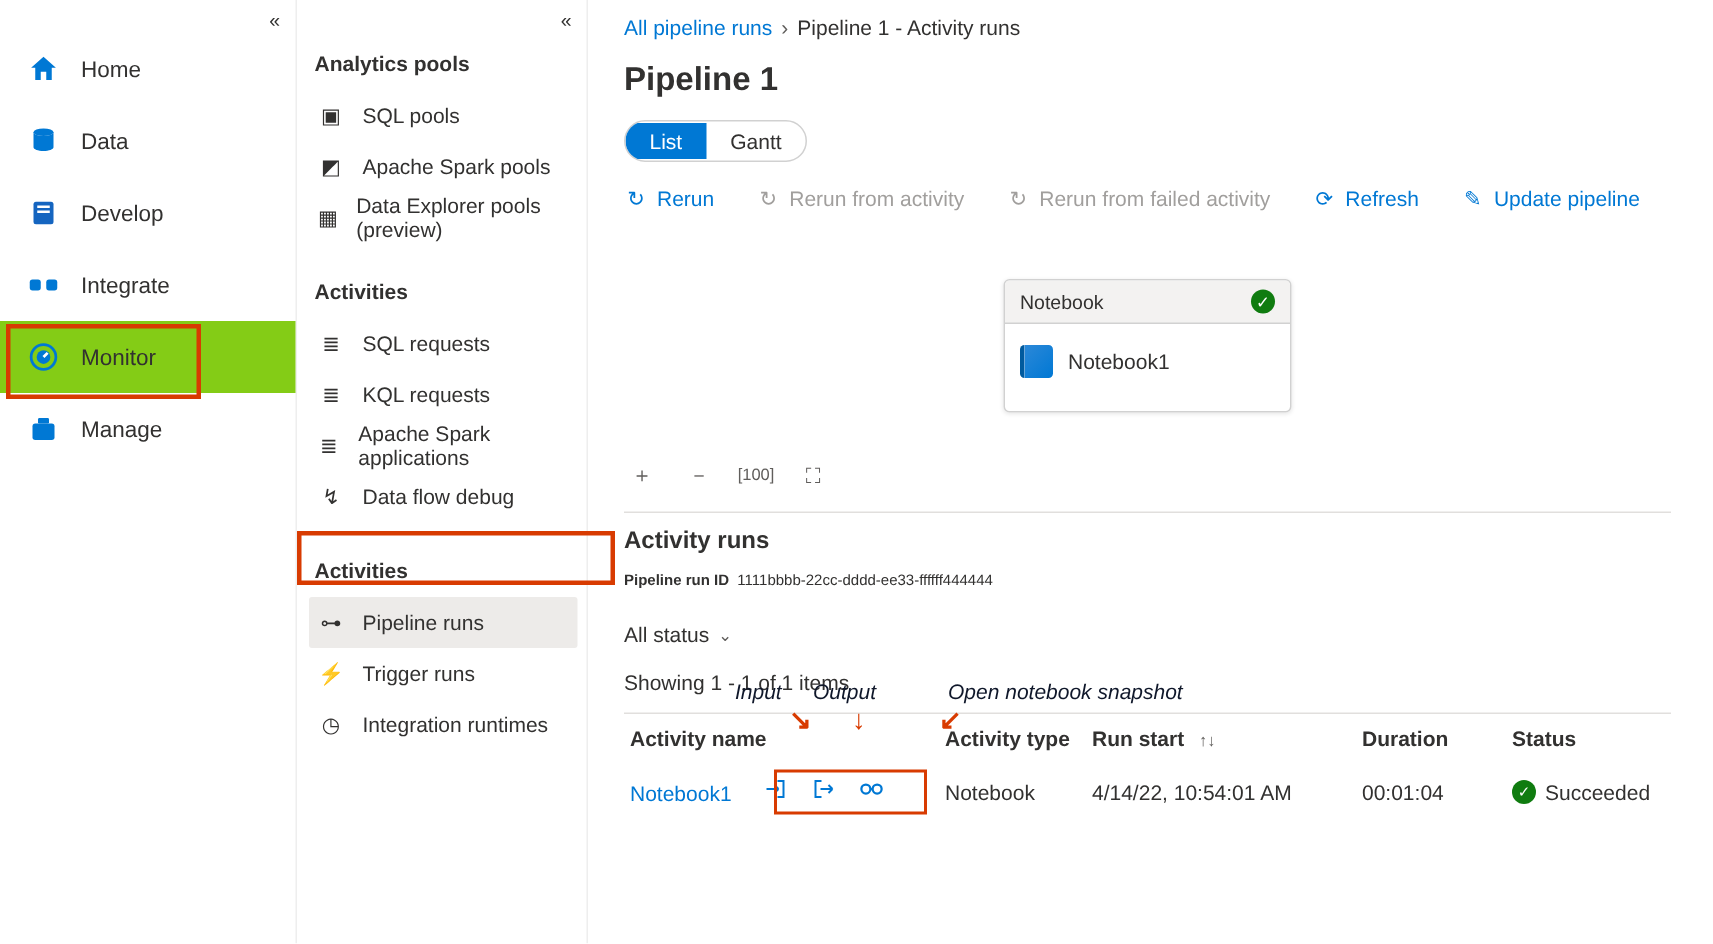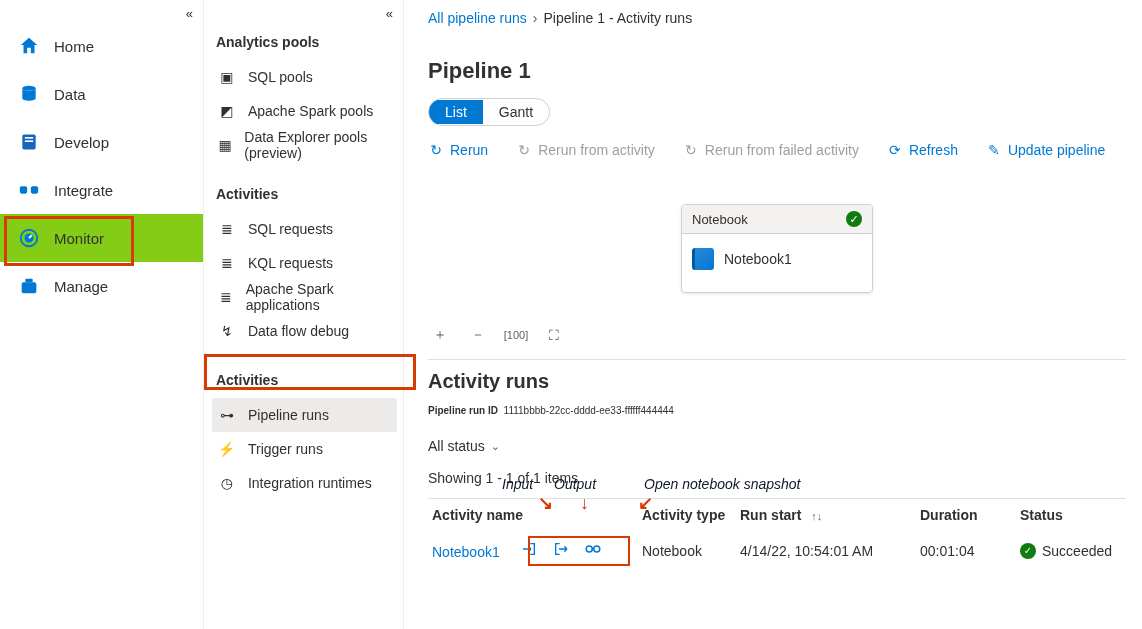--- a/index.html
+++ b/index.html
@@ -67,28 +67,28 @@
   .red-box-2 {
     position: absolute;
     left: 0px; top: 354px; width: 212px; height: 36px;
     border: 3px solid #d83b01;
     pointer-events: none;
   }
 
   
   .main {
     flex: 1;
-    padding: 6px 16px 0 24px;
+    padding: 6px 28px 0 24px;
     position: relative;
   }
   .breadcrumb { font-size: 14px; display:flex; align-items:center; gap:6px; margin-top:4px;}
   .breadcrumb a { color: #0078d4; text-decoration: none; }
   .breadcrumb .sep { color:#605e5c;}
   .breadcrumb .current { color:#323130; }
-  h1.page-title { font-size: 22px; font-weight: 600; margin-top: 32px; }
+  h1.page-title { font-size: 22px; font-weight: 600; margin-top: 14px; }
 
   .toggle-pill {
     margin-top: 14px;
     display: inline-flex; border: 1px solid #d1d1d1; border-radius: 16px; overflow:hidden;
     height: 28px;
     align-items: center;
   }
   .toggle-pill .opt { padding: 4px 16px; font-size: 14px; display:flex; align-items:center; cursor:pointer;}
   .toggle-pill .opt.active { background:#0078d4; color:#fff; }
 
@@ -120,21 +120,21 @@
     background: linear-gradient(135deg,#2b88d8,#0078d4);
     border-left: 3px solid #005a9e;
   }
   .green-nub { width:8px;height:14px;background:#107c10;position:absolute;right:-8px;top:40px; }
 
   .canvas-tools { display:flex; gap:18px; margin-top:32px; padding-left:2px; color:#605e5c;}
   .canvas-tools .tool { width:20px;height:20px;display:flex;align-items:center;justify-content:center; cursor:pointer;}
 
   hr.divider { border:none; border-top:1px solid #e1dfdd; margin:14px 0 10px 0;}
 
-  h2.section { font-size:20px; font-weight:600; margin-top:4px;}
+  h2.section { font-size:16px; font-weight:600; margin-top:4px;}
   .run-id-row { margin-top:12px; font-size:10px;}
   .run-id-row .label { font-weight:600;}
   .filter-row { margin-top:22px; display:flex; gap:6px; align-items:center; cursor:pointer;}
   .count-line { margin-top:16px; font-size:14px; color:#323130;}
 
   table.activity-table { width:100%; border-collapse: collapse; margin-top:12px; table-layout:fixed;}
   table.activity-table th {
     text-align:left; font-weight:600; font-size:14px; padding: 8px 4px 10px 4px;
     border-top:1px solid #e1dfdd;
   }

